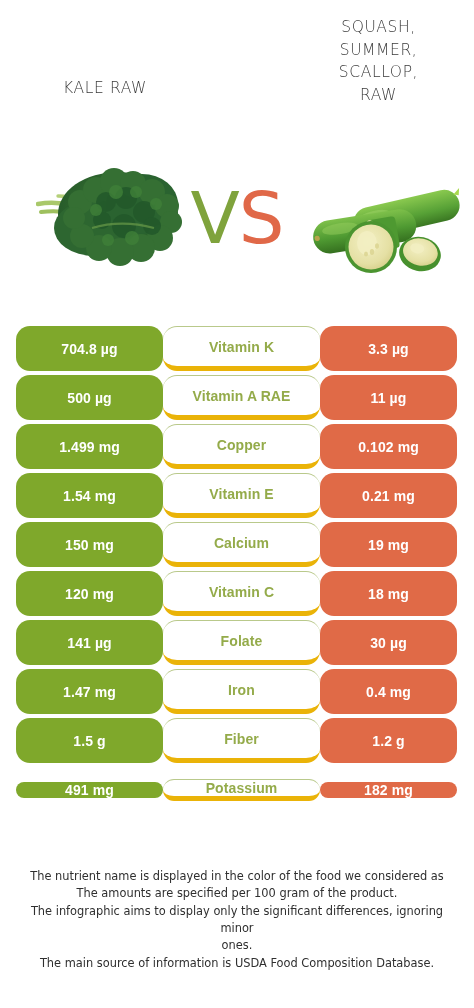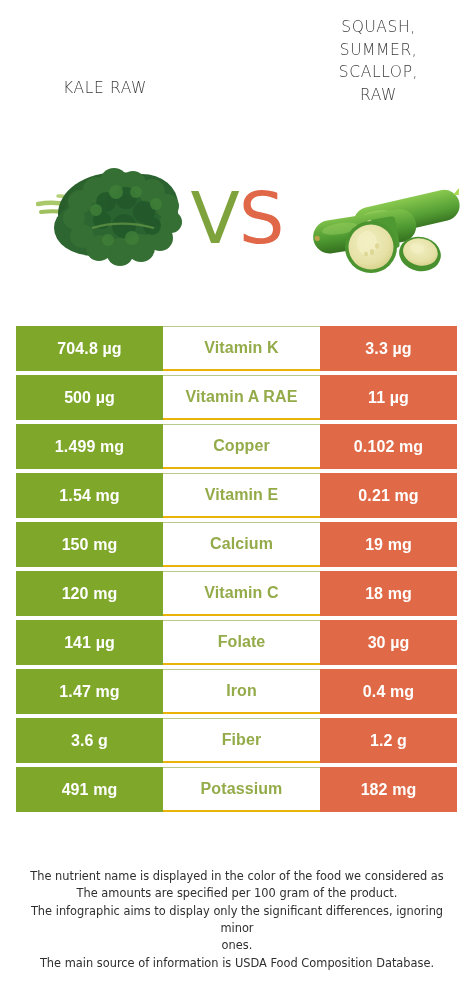--- a/index.html
+++ b/index.html
@@ -73,42 +73,43 @@
     position: absolute;
     left: 16px;
     top: 326px;
     width: 443px;
   }
   .row {
     display: flex;
     height: 45px;
     margin-bottom: 4px;
   }
-  .row:last-child { margin-bottom: 16px; }
+  .row:last-child { margin-bottom: 16px; align-items: center; }
 
   .cell {
     display: flex;
     align-items: center;
     justify-content: center;
-    font-size: 16px;
+    font-size: 14px;
     font-weight: bold;
     letter-spacing: 0.1px;
     box-sizing: border-box;
+    border-radius: 14px;
   }
   .cell-left {
     width: 147px;
     background: #7FA82B;
     color: #ffffff;
   }
   .cell-mid {
     width: 157px;
     background: #ffffff;
     color: #94AB4A;
     border-top: 1px solid #b9c98b;
-    border-bottom: 2px solid #eab308;
+    border-bottom: 5px solid #eab308;
   }
   .cell-right {
     width: 137px;
     background: #E06A47;
     color: #ffffff;
   }
 
   
   .footer {
     position: absolute;
@@ -296,21 +297,21 @@
     <div class="cell cell-right">30 µg</div>
   </div>
 
   <div class="row">
     <div class="cell cell-left">1.47 mg</div>
     <div class="cell cell-mid">Iron</div>
     <div class="cell cell-right">0.4 mg</div>
   </div>
 
   <div class="row">
-    <div class="cell cell-left">3.6 g</div>
+    <div class="cell cell-left">1.5 g</div>
     <div class="cell cell-mid">Fiber</div>
     <div class="cell cell-right">1.2 g</div>
   </div>
 
   <div class="row">
     <div class="cell cell-left">491 mg</div>
     <div class="cell cell-mid">Potassium</div>
     <div class="cell cell-right">182 mg</div>
   </div>
 

